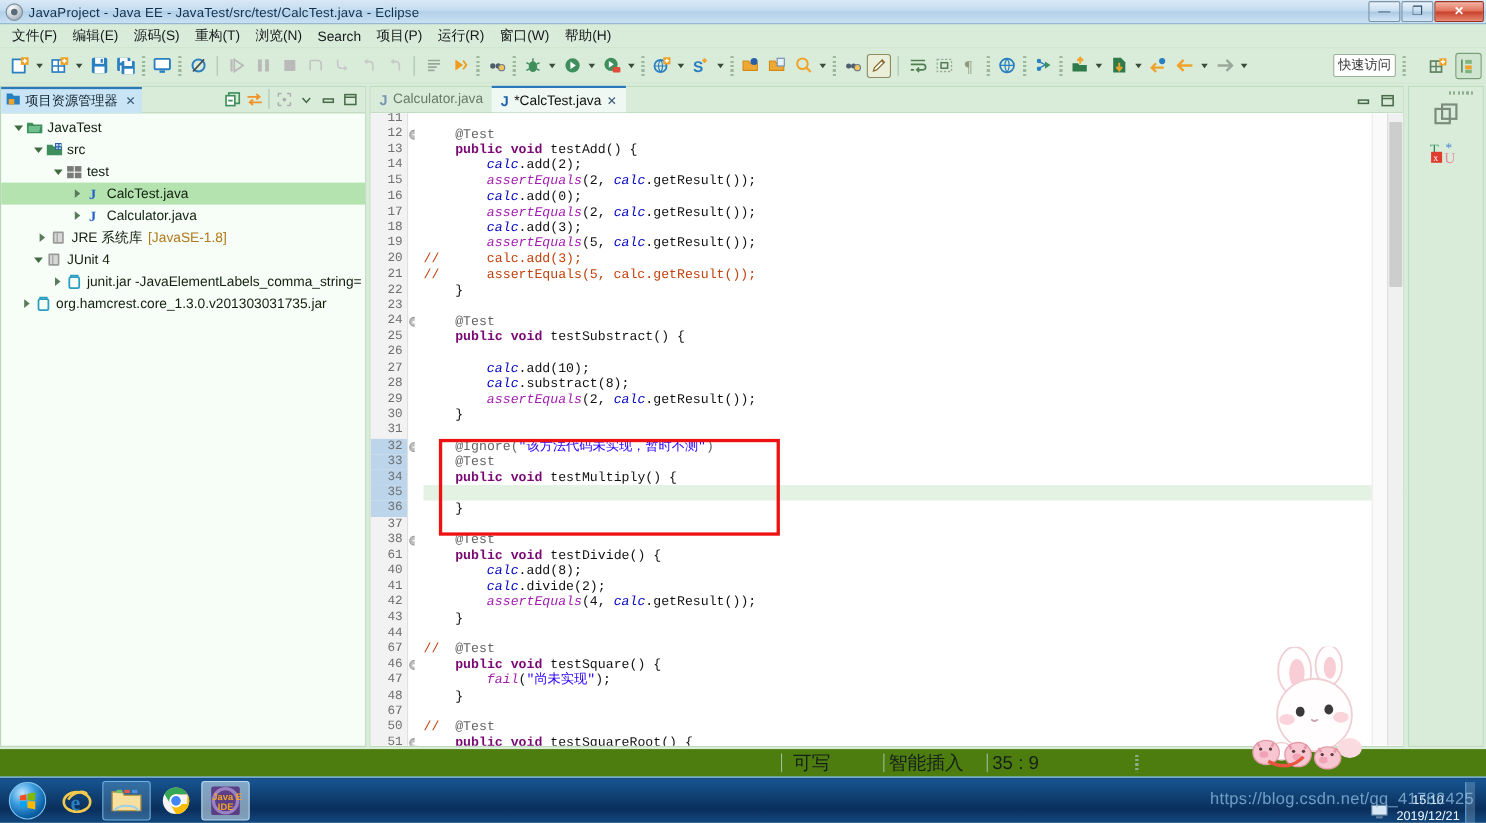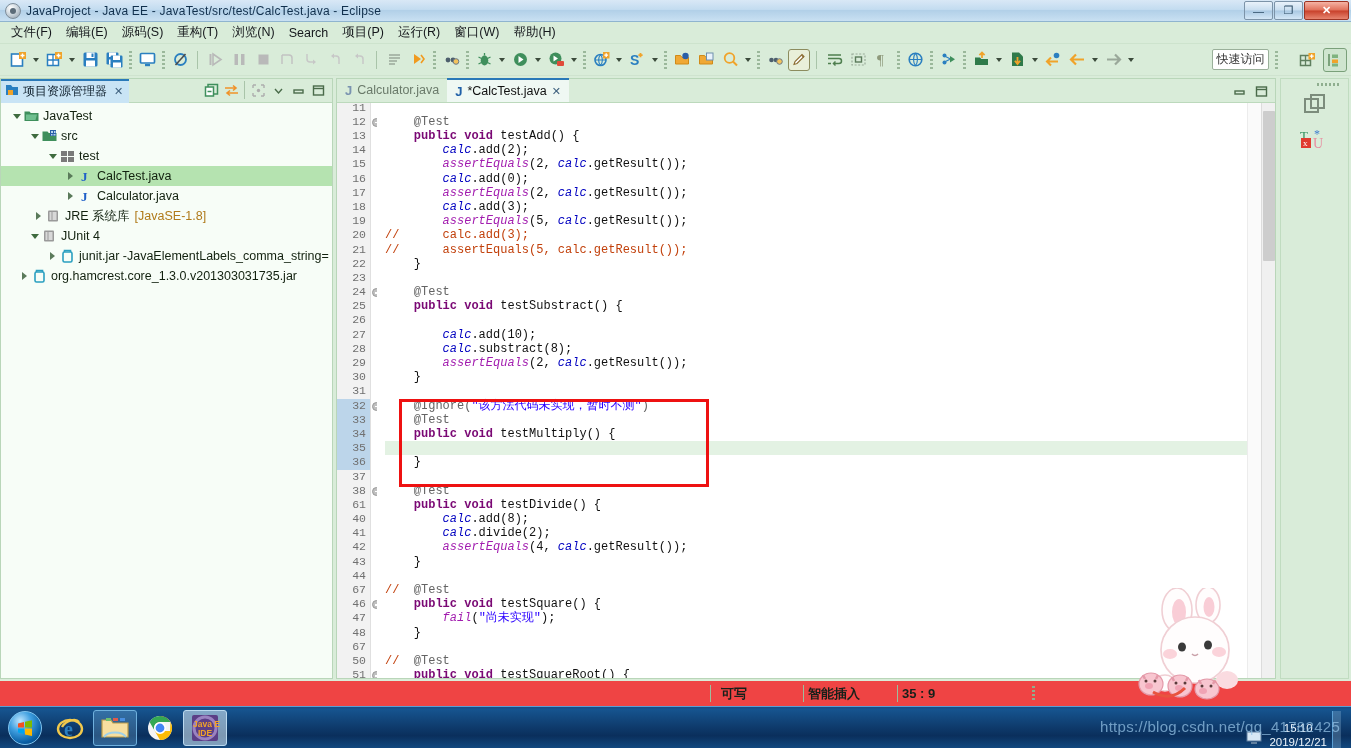--- a/index.html
+++ b/index.html
@@ -180,21 +180,21 @@
   #rightbar{
     position:absolute; left:1280px; top:2px; width:69px; height:601px; background:#d9ecd9;
     border:1px solid #c0dcc0; padding-top:4px;
   }
   #rightbar .rtools{ display:flex; justify-content:flex-end; gap:4px; padding-right:6px; }
   #rightbar .rview{ margin-top:6px; display:flex; justify-content:center; }
 
   
   #statusbar{
     position:absolute; left:0; top:681px; width:1351px; height:25px;
-    background:#ef4444; display:flex; align-items:center; font-size:13px; color:#16201a;font-weight:bold;
+    background:#4d7c0f; display:flex; align-items:center; font-size:17px; color:#16201a;
   }
   #statusbar .ssep{ width:1px;height:17px;background:#9dbd9d;margin:0 10px; }
   #statusbar .sitem{ white-space:nowrap; }
   #statusbar .sdots{ width:3px;height:16px;
       background:repeating-linear-gradient(to bottom,#8fae8f 0 2px,transparent 2px 4px); }
 
   
   #taskbar{
     position:absolute; left:0; top:706px; width:1351px; height:42px;
     background:linear-gradient(to bottom,#1b4a82 0%,#16548f 6%,#0e3a6b 50%,#0a2f5c 70%,#12487f 100%);

